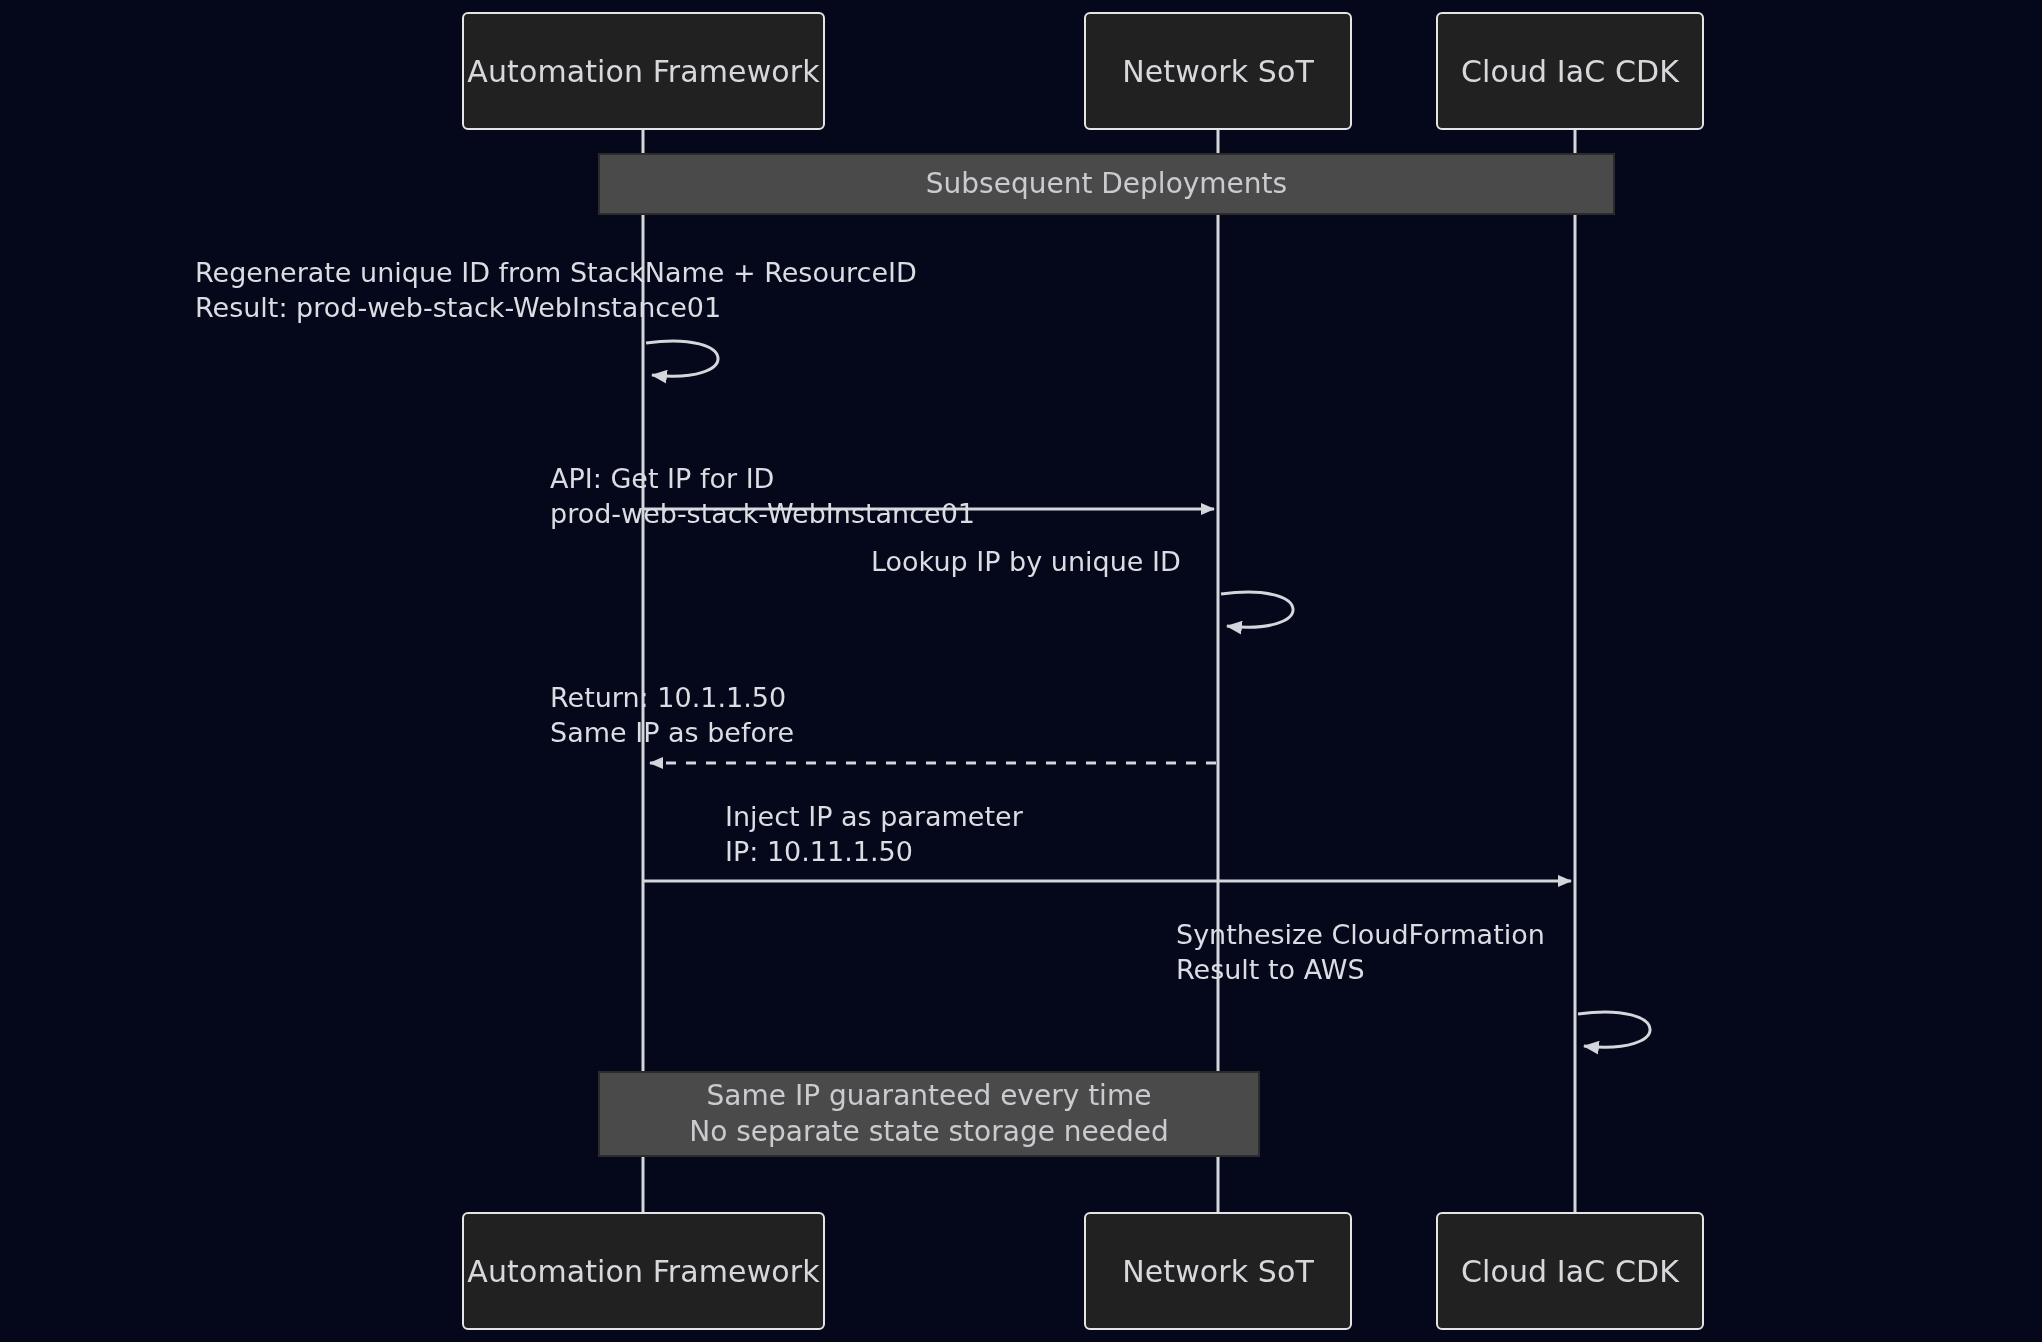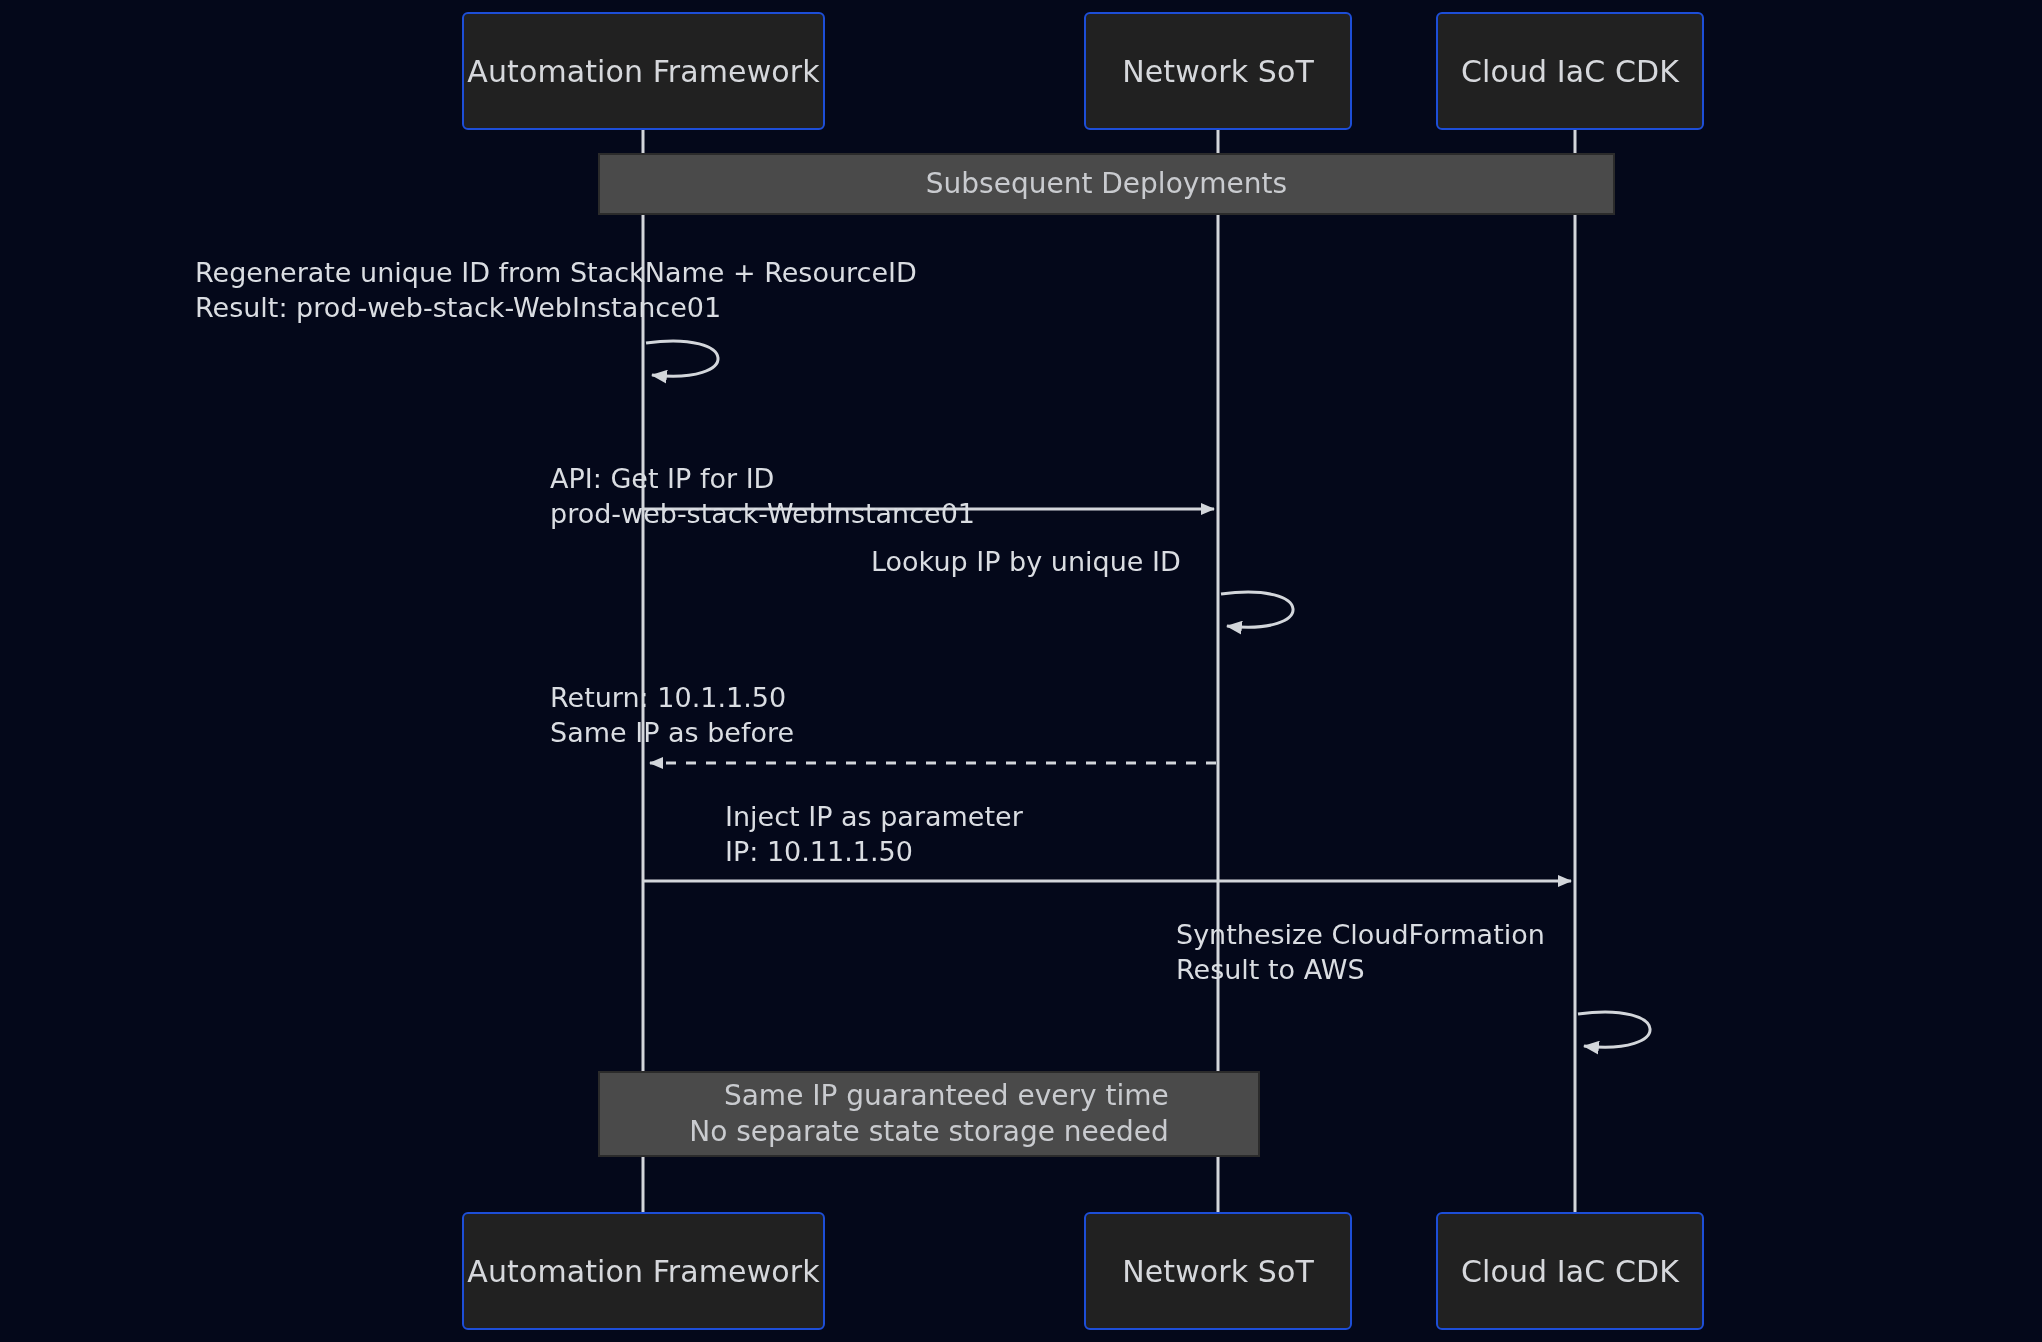--- a/index.html
+++ b/index.html
@@ -25,21 +25,21 @@
     top: 0;
     width: 2042px;
     height: 1342px;
     overflow: visible;
   }
   
   .actor-box {
     position: absolute;
     box-sizing: border-box;
     background: #212121;
-    border: 2px solid #1d4ed8;
+    border: 2px solid #e5e5e5;
     border-radius: 6px;
     display: flex;
     align-items: center;
     justify-content: center;
   }
   .actor-label {
     color: #d6d8dc;
     font-size: 30px;
     font-family: "DejaVu Sans", "Liberation Sans", sans-serif;
     letter-spacing: .1px;
@@ -47,21 +47,21 @@
   }
   
   .banner {
     position: absolute;
     box-sizing: border-box;
     background: #4a4a4a;
     border: 2px solid #2b2b2b;
     display: flex;
     align-items: center;
     justify-content: center;
-    text-align: right;
+    text-align: center;
   }
   .banner-label {
     color: #c9cbcf;
     font-size: 28px;
     line-height: 36px;
     white-space: pre-line;
   }
   
   .msg-text {
     position: absolute;

